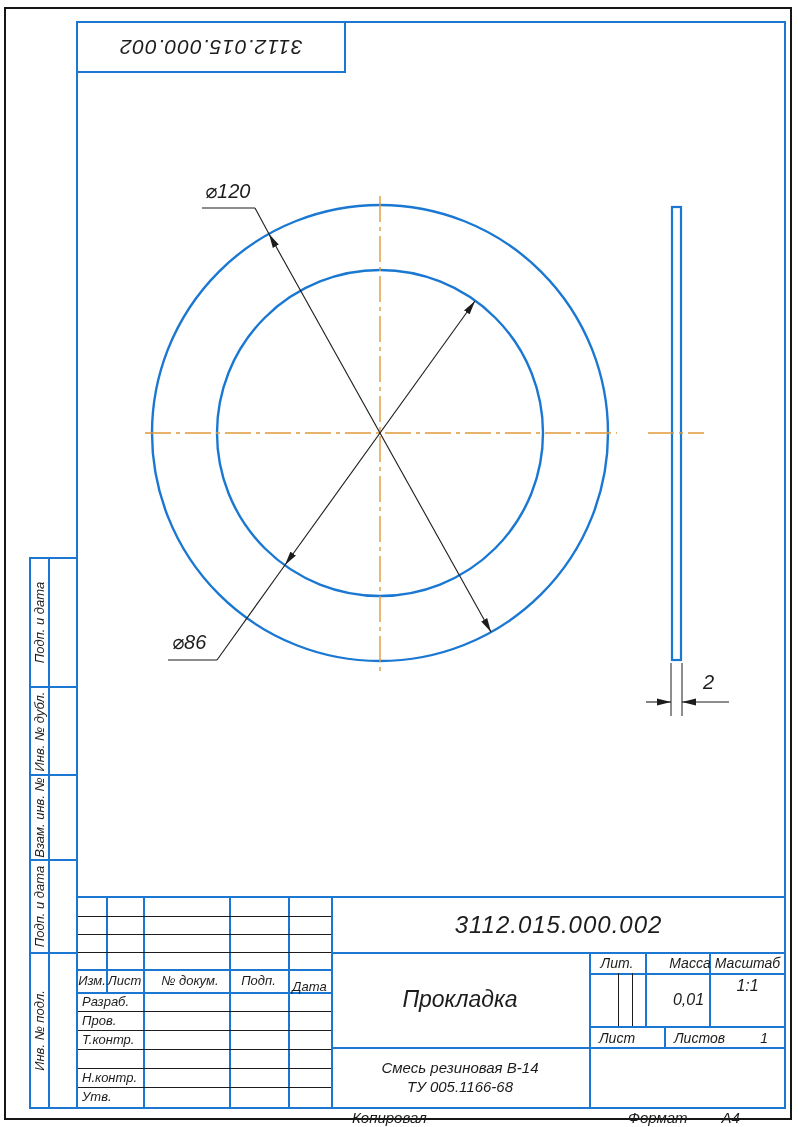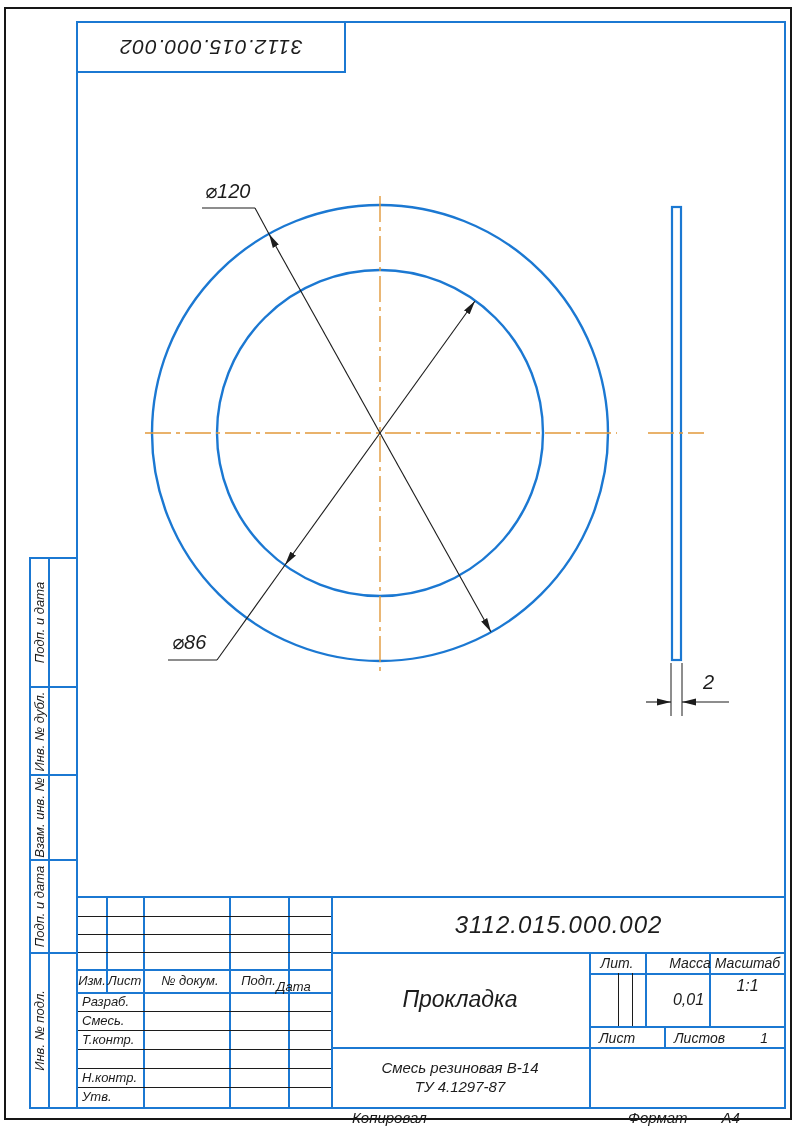--- a/index.html
+++ b/index.html
@@ -140,33 +140,33 @@
   <div class="hlb" style="left:0;top:151px;width:253px;"></div>
   <div class="hlb" style="left:0;top:170px;width:253px;"></div>
   <div class="hlb" style="left:0;top:189px;width:253px;"></div>
   <div class="vlb" style="left:540px;top:75px;height:53px;"></div>
   <div class="vlb" style="left:554px;top:75px;height:53px;"></div>
 
   <div class="cell f13" style="left:0;top:71px;width:28px;height:23px;">Изм.</div>
   <div class="cell f13" style="left:28px;top:71px;width:37px;height:23px;">Лист</div>
   <div class="cell f13" style="left:65px;top:71px;width:94px;height:23px;">№ докум.</div>
   <div class="cell f13" style="left:151px;top:71px;width:59px;height:23px;">Подп.</div>
-  <div class="cell f13" style="left:194px;top:71px;width:43px;height:34px;">Дата</div>
+  <div class="cell f13" style="left:210px;top:71px;width:43px;height:34px;">Дата</div>
 
   <div class="cell left f13" style="left:0;top:94px;width:65px;height:19px;">Разраб.</div>
-  <div class="cell left f13" style="left:0;top:113px;width:65px;height:19px;">Смесь.</div>
+  <div class="cell left f13" style="left:0;top:113px;width:65px;height:19px;">Пров.</div>
   <div class="cell left f13" style="left:0;top:132px;width:65px;height:19px;">Т.контр.</div>
   <div class="cell left f13" style="left:0;top:170px;width:65px;height:19px;">Н.контр.</div>
   <div class="cell left f13" style="left:0;top:189px;width:65px;height:19px;">Утв.</div>
 
   <div class="cell f24" style="left:253px;top:0;width:455px;height:54px;">3112.015.000.002</div>
   <div class="cell f23" style="left:253px;top:54px;width:258px;height:95px;">Прокладка</div>
   <div class="cell mat f15" style="left:253px;top:149px;width:258px;height:60px;">
     <span>Смесь резиновая В-14</span>
-    <span>ТУ 4.1297-87</span>
+    <span>ТУ 005.1166-68</span>
   </div>
   <div class="cell f14" style="left:511px;top:54px;width:56px;height:21px;">Лит.</div>
   <div class="cell f14" style="left:567px;top:54px;width:64px;height:21px;padding-left:26px;">Масса</div>
   <div class="cell f14" style="left:631px;top:54px;width:77px;height:21px;">Масштаб</div>
   <div class="cell f16" style="left:567px;top:75px;width:64px;height:53px;padding-left:23px;">0,01</div>
   <div class="cell f16" style="left:631px;top:61px;width:77px;height:53px;">1:1</div>
   <div class="cell left f14" style="left:511px;top:128px;width:75px;height:23px;padding-left:10px;">Лист</div>
   <div class="cell f14" style="left:586px;top:128px;width:122px;height:23px;justify-content:flex-start;padding-left:10px;">
     <span>Листов</span>
     <span style="margin-left:auto;margin-right:18px;">1</span>

